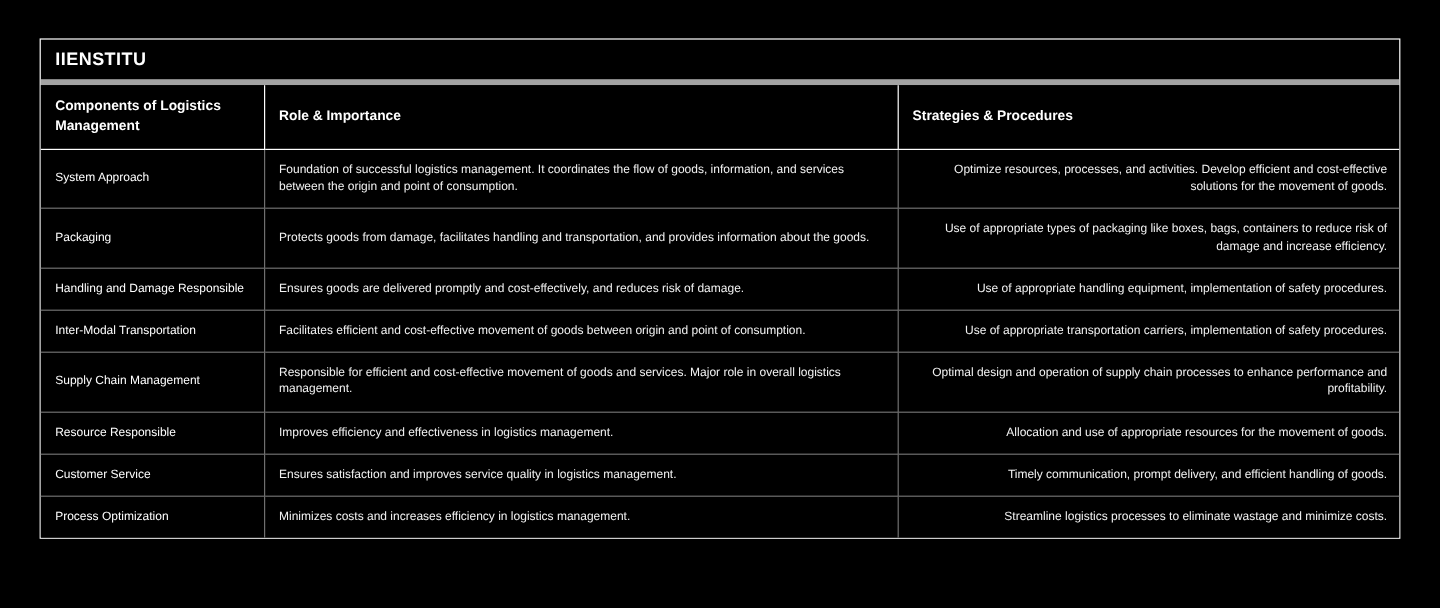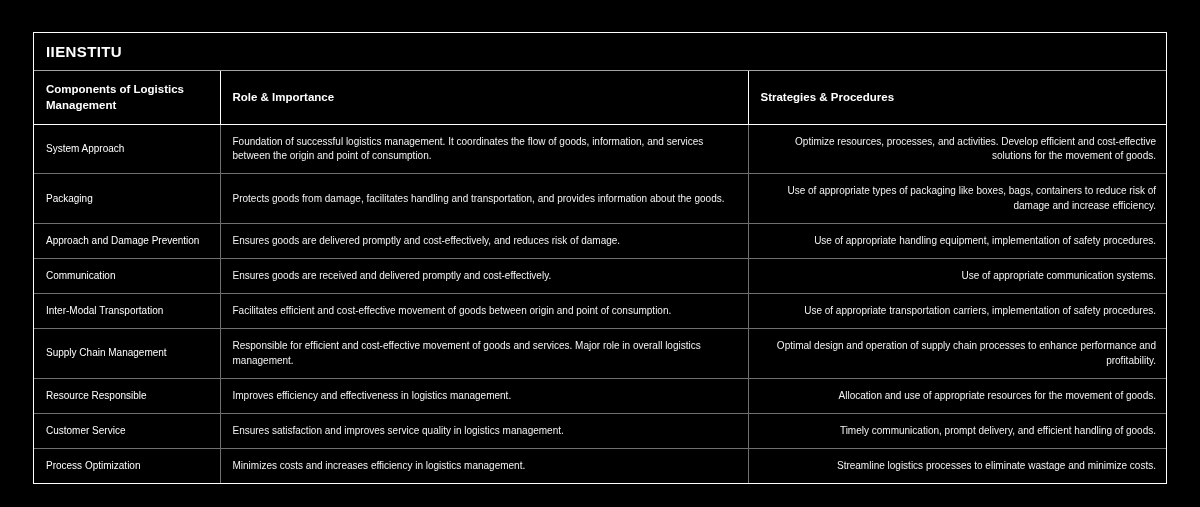--- a/index.html
+++ b/index.html
@@ -23,21 +23,21 @@
     top: 32px;
     width: 1134px;
     background: #000000;
     border: 1px solid #ffffff;
     box-sizing: border-box;
   }
   .brand-row {
     height: 38px;
     display: flex;
     align-items: center;
-    border-bottom: 1px solid #a3a3a3;
+    border-bottom: 5px solid #a3a3a3;
     box-sizing: border-box;
     padding-left: 12px;
   }
   .brand-title {
     color: #ffffff;
     font-size: 15px;
     font-weight: bold;
     letter-spacing: 0.4px;
   }
   table.data {
@@ -111,28 +111,23 @@
           <td class="col-a">System Approach</td>
           <td>Foundation of successful logistics management. It coordinates the flow of goods, information, and services between the origin and point of consumption.</td>
           <td>Optimize resources, processes, and activities. Develop efficient and cost-effective solutions for the movement of goods.</td>
         </tr>
         <tr>
           <td class="col-a">Packaging</td>
           <td>Protects goods from damage, facilitates handling and transportation, and provides information about the goods.</td>
           <td>Use of appropriate types of packaging like boxes, bags, containers to reduce risk of damage and increase efficiency.</td>
         </tr>
         <tr>
-          <td class="col-a">Approach and Damage Prevention</td>
+          <td class="col-a">Handling and Damage Responsible</td>
           <td>Ensures goods are delivered promptly and cost-effectively, and reduces risk of damage.</td>
           <td>Use of appropriate handling equipment, implementation of safety procedures.</td>
-        </tr>
-        <tr>
-          <td class="col-a">Communication</td>
-          <td>Ensures goods are received and delivered promptly and cost-effectively.</td>
-          <td>Use of appropriate communication systems.</td>
         </tr>
         <tr>
           <td class="col-a">Inter-Modal Transportation</td>
           <td>Facilitates efficient and cost-effective movement of goods between origin and point of consumption.</td>
           <td>Use of appropriate transportation carriers, implementation of safety procedures.</td>
         </tr>
         <tr>
           <td class="col-a">Supply Chain Management</td>
           <td>Responsible for efficient and cost-effective movement of goods and services. Major role in overall logistics management.</td>
           <td>Optimal design and operation of supply chain processes to enhance performance and profitability.</td>

